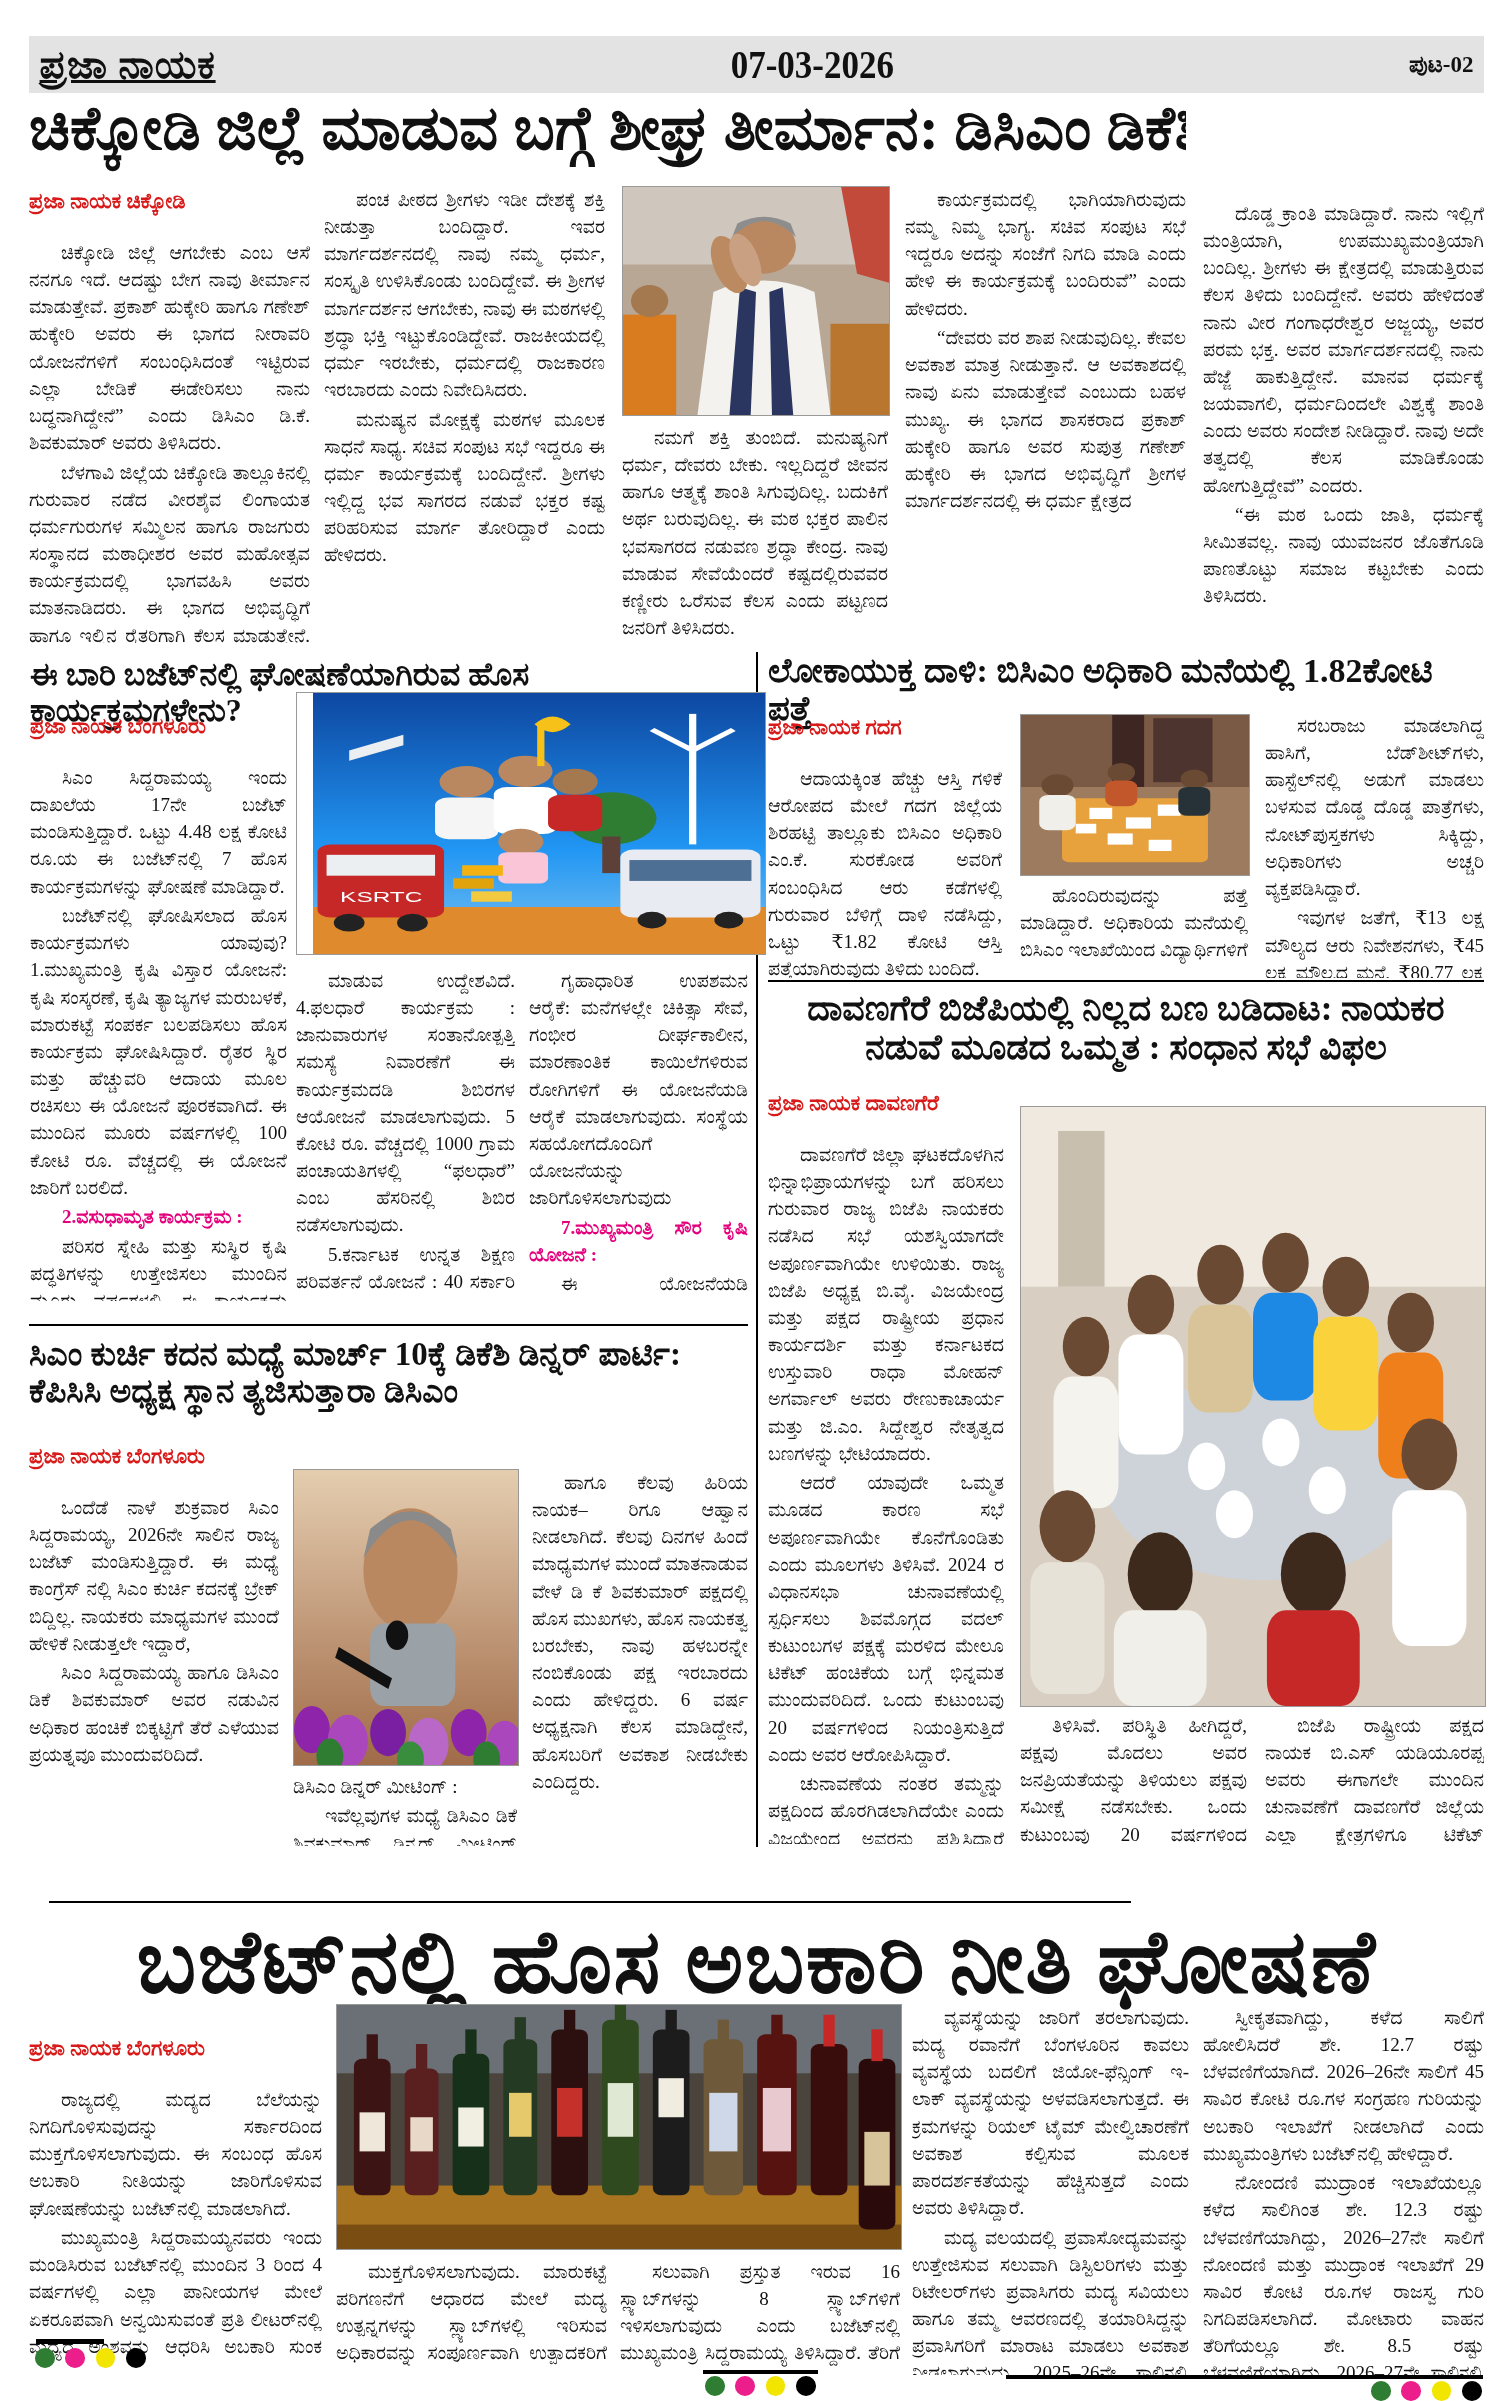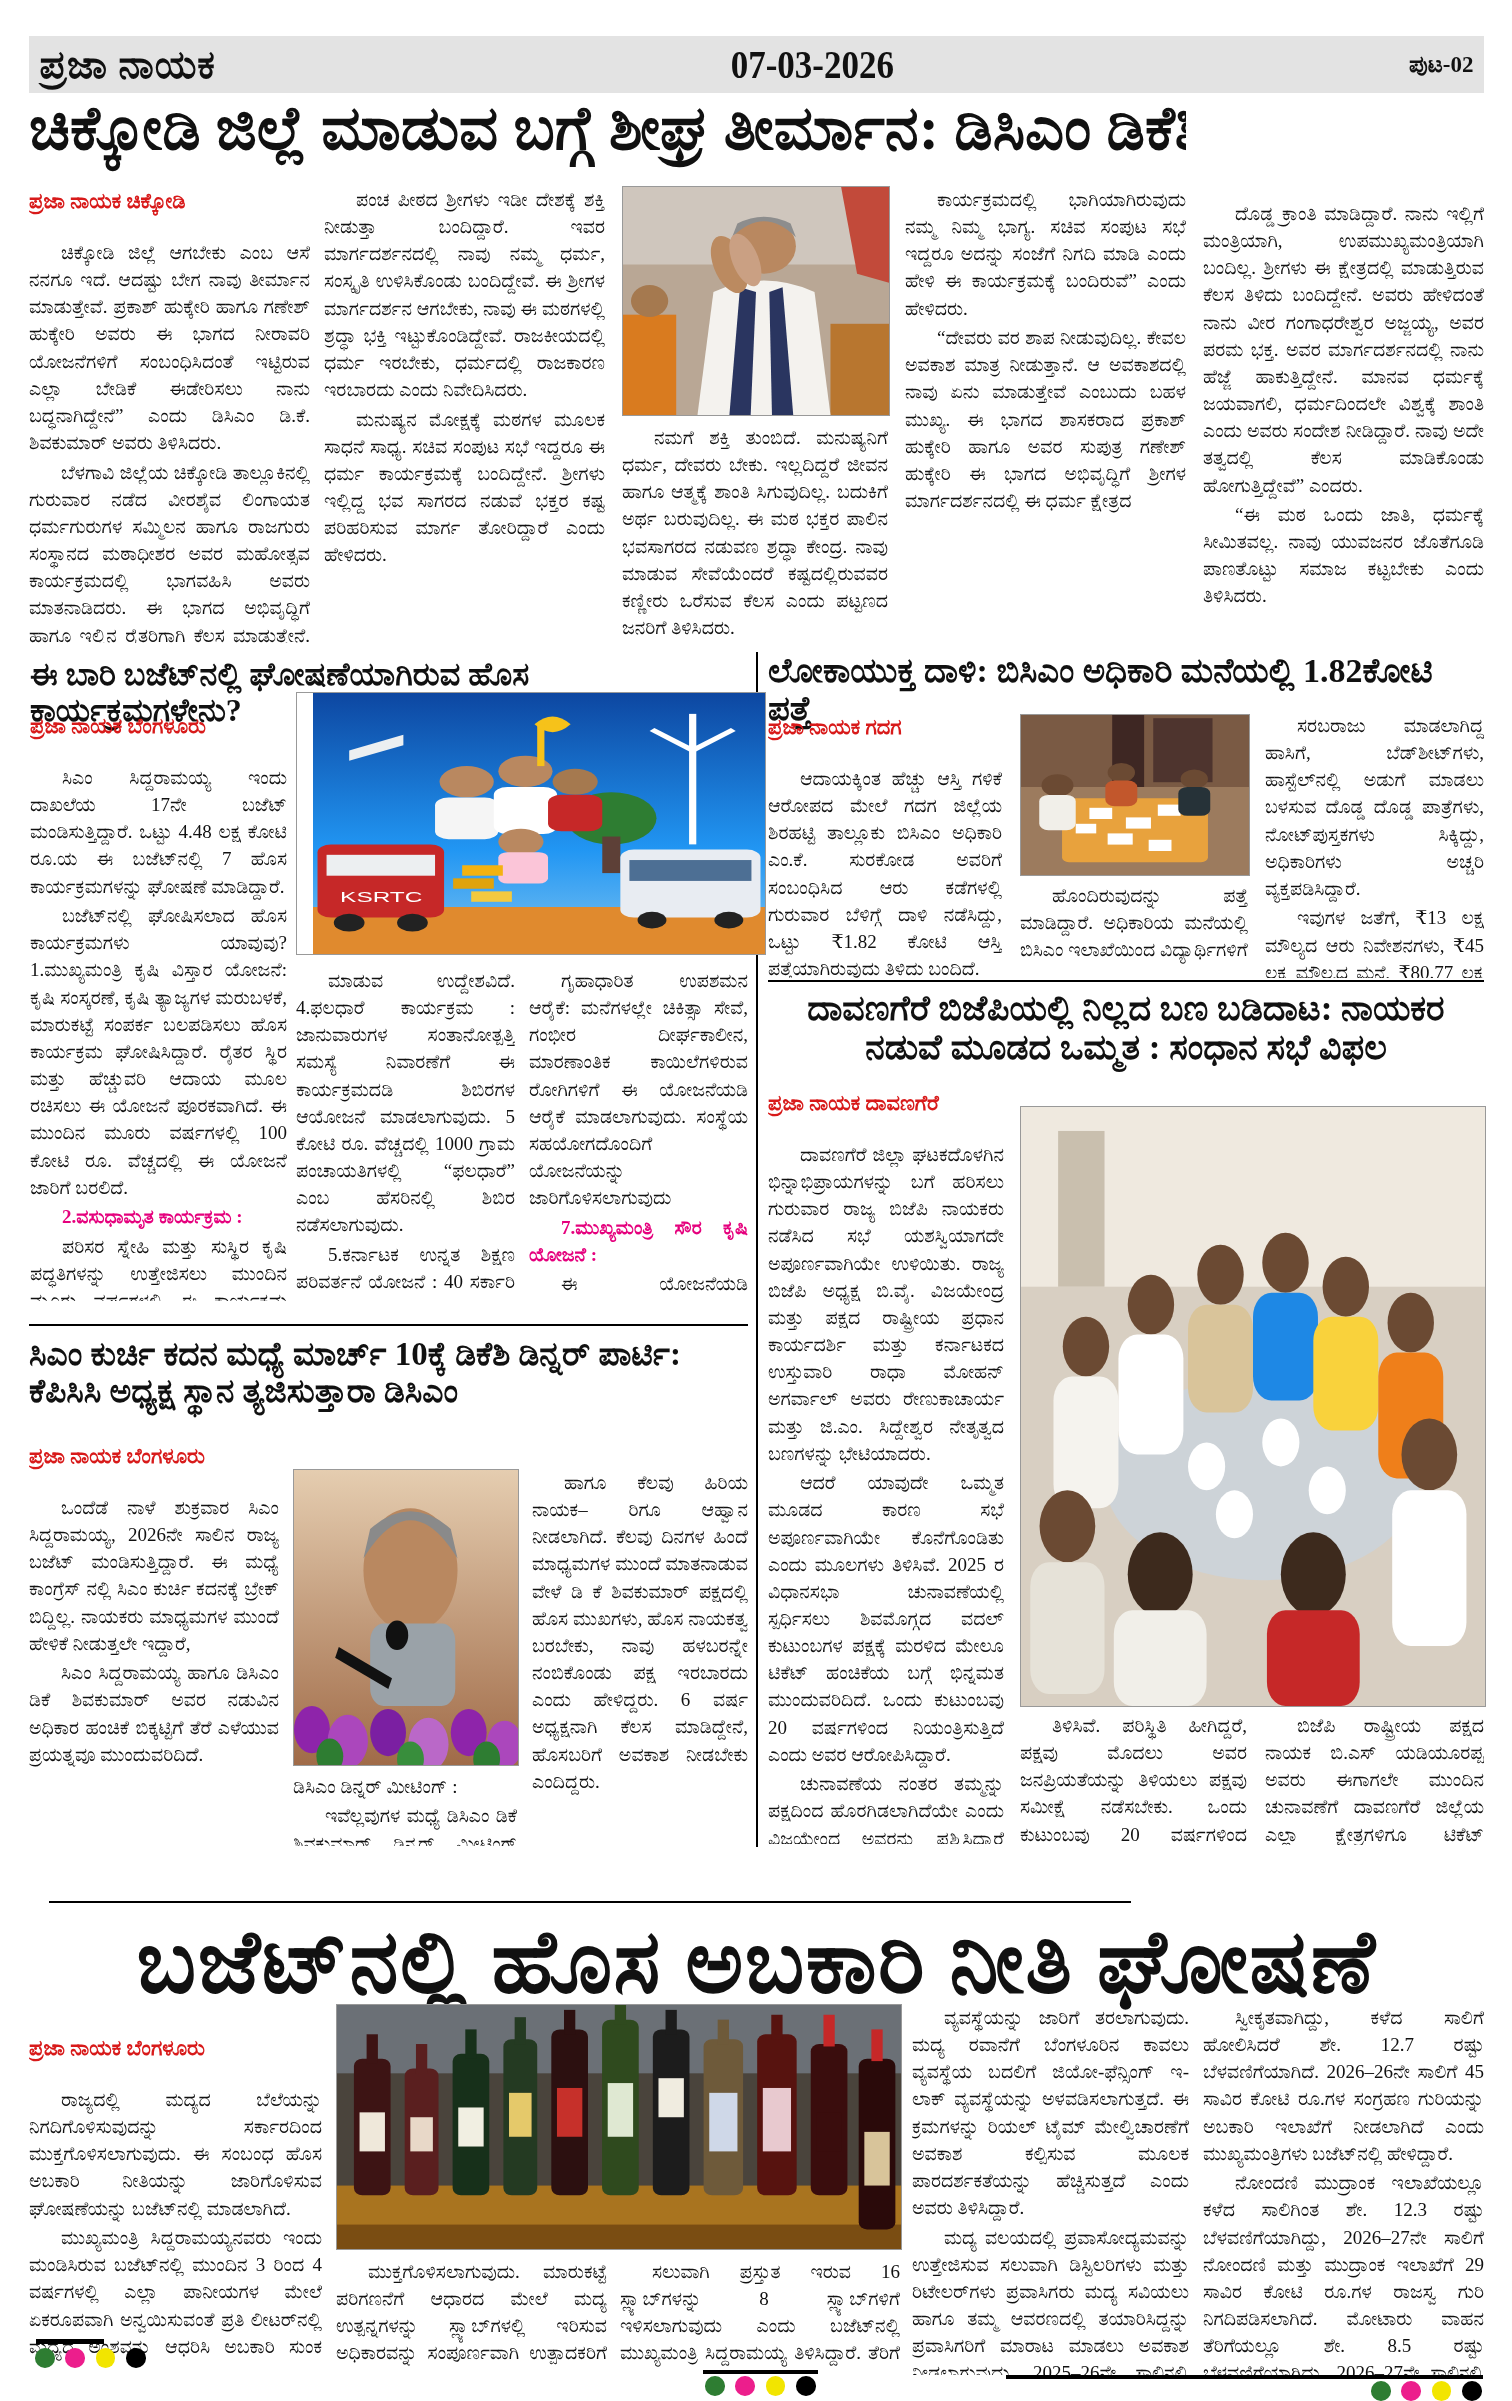--- a/index.html
+++ b/index.html
@@ -1,21 +1,21 @@
 <!DOCTYPE html>
 <html style="font-size:12px"><head>
 <meta charset="utf-8">
 <style>
   html,body{margin:0;padding:0;background:#888;}
   #page{position:relative;width:1513px;height:2401px;background:#ffffff;
         font-family:"Liberation Serif","DejaVu Serif",serif;color:#111;overflow:hidden;}
   
   .masthead{position:absolute;left:29px;top:36px;width:1455px;height:57px;background:#e3e3e3;
             display:flex;align-items:center;justify-content:space-between;padding:0 10.6px;box-sizing:border-box;}
-  .mast-title{font-size:39px;font-weight:900;letter-spacing:0.8px;}
+  .mast-title{font-size:39px;font-weight:900;letter-spacing:0.8px;text-decoration:underline;}
   .mast-date{font-size:35px;font-weight:900;font-family:"Liberation Serif",serif;transform:scaleY(1.15);}
   .mast-page{font-size:23px;font-weight:900;}
   
   .h1-lead{position:absolute;left:29px;top:97px;width:1157px;height:82px;font-size:61px;line-height:1.05;
            font-weight:900;text-align:center;white-space:nowrap;overflow:hidden;}
   .h2{font-weight:900;line-height:1.12;}
   .h-budget{position:absolute;left:30px;top:657px;width:711px;height:47px;font-size:32px;}
   .h-loka{position:absolute;left:768px;top:652px;width:716px;height:53px;font-size:34px;}
   .h-dvg{position:absolute;left:768px;top:989px;width:716px;height:92px;font-size:35px;text-align:center;}
   .h-dinner{position:absolute;left:29px;top:1336px;width:719px;height:92px;font-size:33px;text-align:left;}
@@ -215,21 +215,21 @@
       </div>
   </div>
 
   <div class="hrule" style="left:768px;top:980px;width:716px;"></div>
 
   <div class="h2 h-dvg">ದಾವಣಗೆರೆ ಬಿಜೆಪಿಯಲ್ಲಿ ನಿಲ್ಲದ ಬಣ ಬಡಿದಾಟ: ನಾಯಕರ ನಡುವೆ ಮೂಡದ ಒಮ್ಮತ : ಸಂಧಾನ ಸಭೆ ವಿಫಲ</div>
   <div class="col" style="left:768px;top:1088px;width:236px;height:756px;">
     <div class="byline">ಪ್ರಜಾ ನಾಯಕ ದಾವಣಗೆರೆ</div>
     <div>
         <div class="para">ದಾವಣಗೆರೆ ಜಿಲ್ಲಾ ಘಟಕದೊಳಗಿನ ಭಿನ್ನಾಭಿಪ್ರಾಯಗಳನ್ನು ಬಗೆ ಹರಿಸಲು ಗುರುವಾರ ರಾಜ್ಯ ಬಿಜೆಪಿ ನಾಯಕರು ನಡೆಸಿದ ಸಭೆ ಯಶಸ್ವಿಯಾಗದೇ ಅಪೂರ್ಣವಾಗಿಯೇ ಉಳಿಯಿತು. ರಾಜ್ಯ ಬಿಜೆಪಿ ಅಧ್ಯಕ್ಷ ಬಿ.ವೈ. ವಿಜಯೇಂದ್ರ ಮತ್ತು ಪಕ್ಷದ ರಾಷ್ಟ್ರೀಯ ಪ್ರಧಾನ ಕಾರ್ಯದರ್ಶಿ ಮತ್ತು ಕರ್ನಾಟಕದ ಉಸ್ತುವಾರಿ ರಾಧಾ ಮೋಹನ್ ಅಗರ್ವಾಲ್ ಅವರು ರೇಣುಕಾಚಾರ್ಯ ಮತ್ತು ಜಿ.ಎಂ. ಸಿದ್ದೇಶ್ವರ ನೇತೃತ್ವದ ಬಣಗಳನ್ನು ಭೇಟಿಯಾದರು.</div>
-        <div class="para">ಆದರೆ ಯಾವುದೇ ಒಮ್ಮತ ಮೂಡದ ಕಾರಣ ಸಭೆ ಅಪೂರ್ಣವಾಗಿಯೇ ಕೊನೆಗೊಂಡಿತು ಎಂದು ಮೂಲಗಳು ತಿಳಿಸಿವೆ. 2025 ರ ವಿಧಾನಸಭಾ ಚುನಾವಣೆಯಲ್ಲಿ ಸ್ಪರ್ಧಿಸಲು ಶಿವಮೊಗ್ಗದ ವದಲ್ ಕುಟುಂಬಗಳ ಪಕ್ಷಕ್ಕೆ ಮರಳಿದ ಮೇಲೂ ಟಿಕೆಟ್ ಹಂಚಿಕೆಯ ಬಗ್ಗೆ ಭಿನ್ನಮತ ಮುಂದುವರಿದಿದೆ. ಒಂದು ಕುಟುಂಬವು 20 ವರ್ಷಗಳಿಂದ ನಿಯಂತ್ರಿಸುತ್ತಿದೆ ಎಂದು ಅವರ ಆರೋಪಿಸಿದ್ದಾರೆ.</div>
+        <div class="para">ಆದರೆ ಯಾವುದೇ ಒಮ್ಮತ ಮೂಡದ ಕಾರಣ ಸಭೆ ಅಪೂರ್ಣವಾಗಿಯೇ ಕೊನೆಗೊಂಡಿತು ಎಂದು ಮೂಲಗಳು ತಿಳಿಸಿವೆ. 2024 ರ ವಿಧಾನಸಭಾ ಚುನಾವಣೆಯಲ್ಲಿ ಸ್ಪರ್ಧಿಸಲು ಶಿವಮೊಗ್ಗದ ವದಲ್ ಕುಟುಂಬಗಳ ಪಕ್ಷಕ್ಕೆ ಮರಳಿದ ಮೇಲೂ ಟಿಕೆಟ್ ಹಂಚಿಕೆಯ ಬಗ್ಗೆ ಭಿನ್ನಮತ ಮುಂದುವರಿದಿದೆ. ಒಂದು ಕುಟುಂಬವು 20 ವರ್ಷಗಳಿಂದ ನಿಯಂತ್ರಿಸುತ್ತಿದೆ ಎಂದು ಅವರ ಆರೋಪಿಸಿದ್ದಾರೆ.</div>
         <div class="para">ಚುನಾವಣೆಯ ನಂತರ ತಮ್ಮನ್ನು ಪಕ್ಷದಿಂದ ಹೊರಗಿಡಲಾಗಿದೆಯೇ ಎಂದು ವಿಜಯೇಂದ್ರ ಅವರನ್ನು ಪ್ರಶ್ನಿಸಿದ್ದಾರೆ ಎಂದು ಮೂಲಗಳು ಟಿಎನ್‌ಐಇಗೆ</div>
       </div>
   </div>
   <div class="photo" style="left:1020px;top:1106px;width:464px;height:599px;">
     <svg viewBox="0 0 100 100" preserveAspectRatio="none">
       <rect width="100" height="100" fill="#d8cfc2"></rect>
       <rect width="100" height="30" fill="#efe9df"></rect>
       <rect x="8" y="4" width="10" height="26" fill="#c9bfae"></rect>
       <ellipse cx="52" cy="62" rx="34" ry="17" fill="#cdd3d8"></ellipse>
       <circle cx="40" cy="60" r="4" fill="#fff"></circle>

